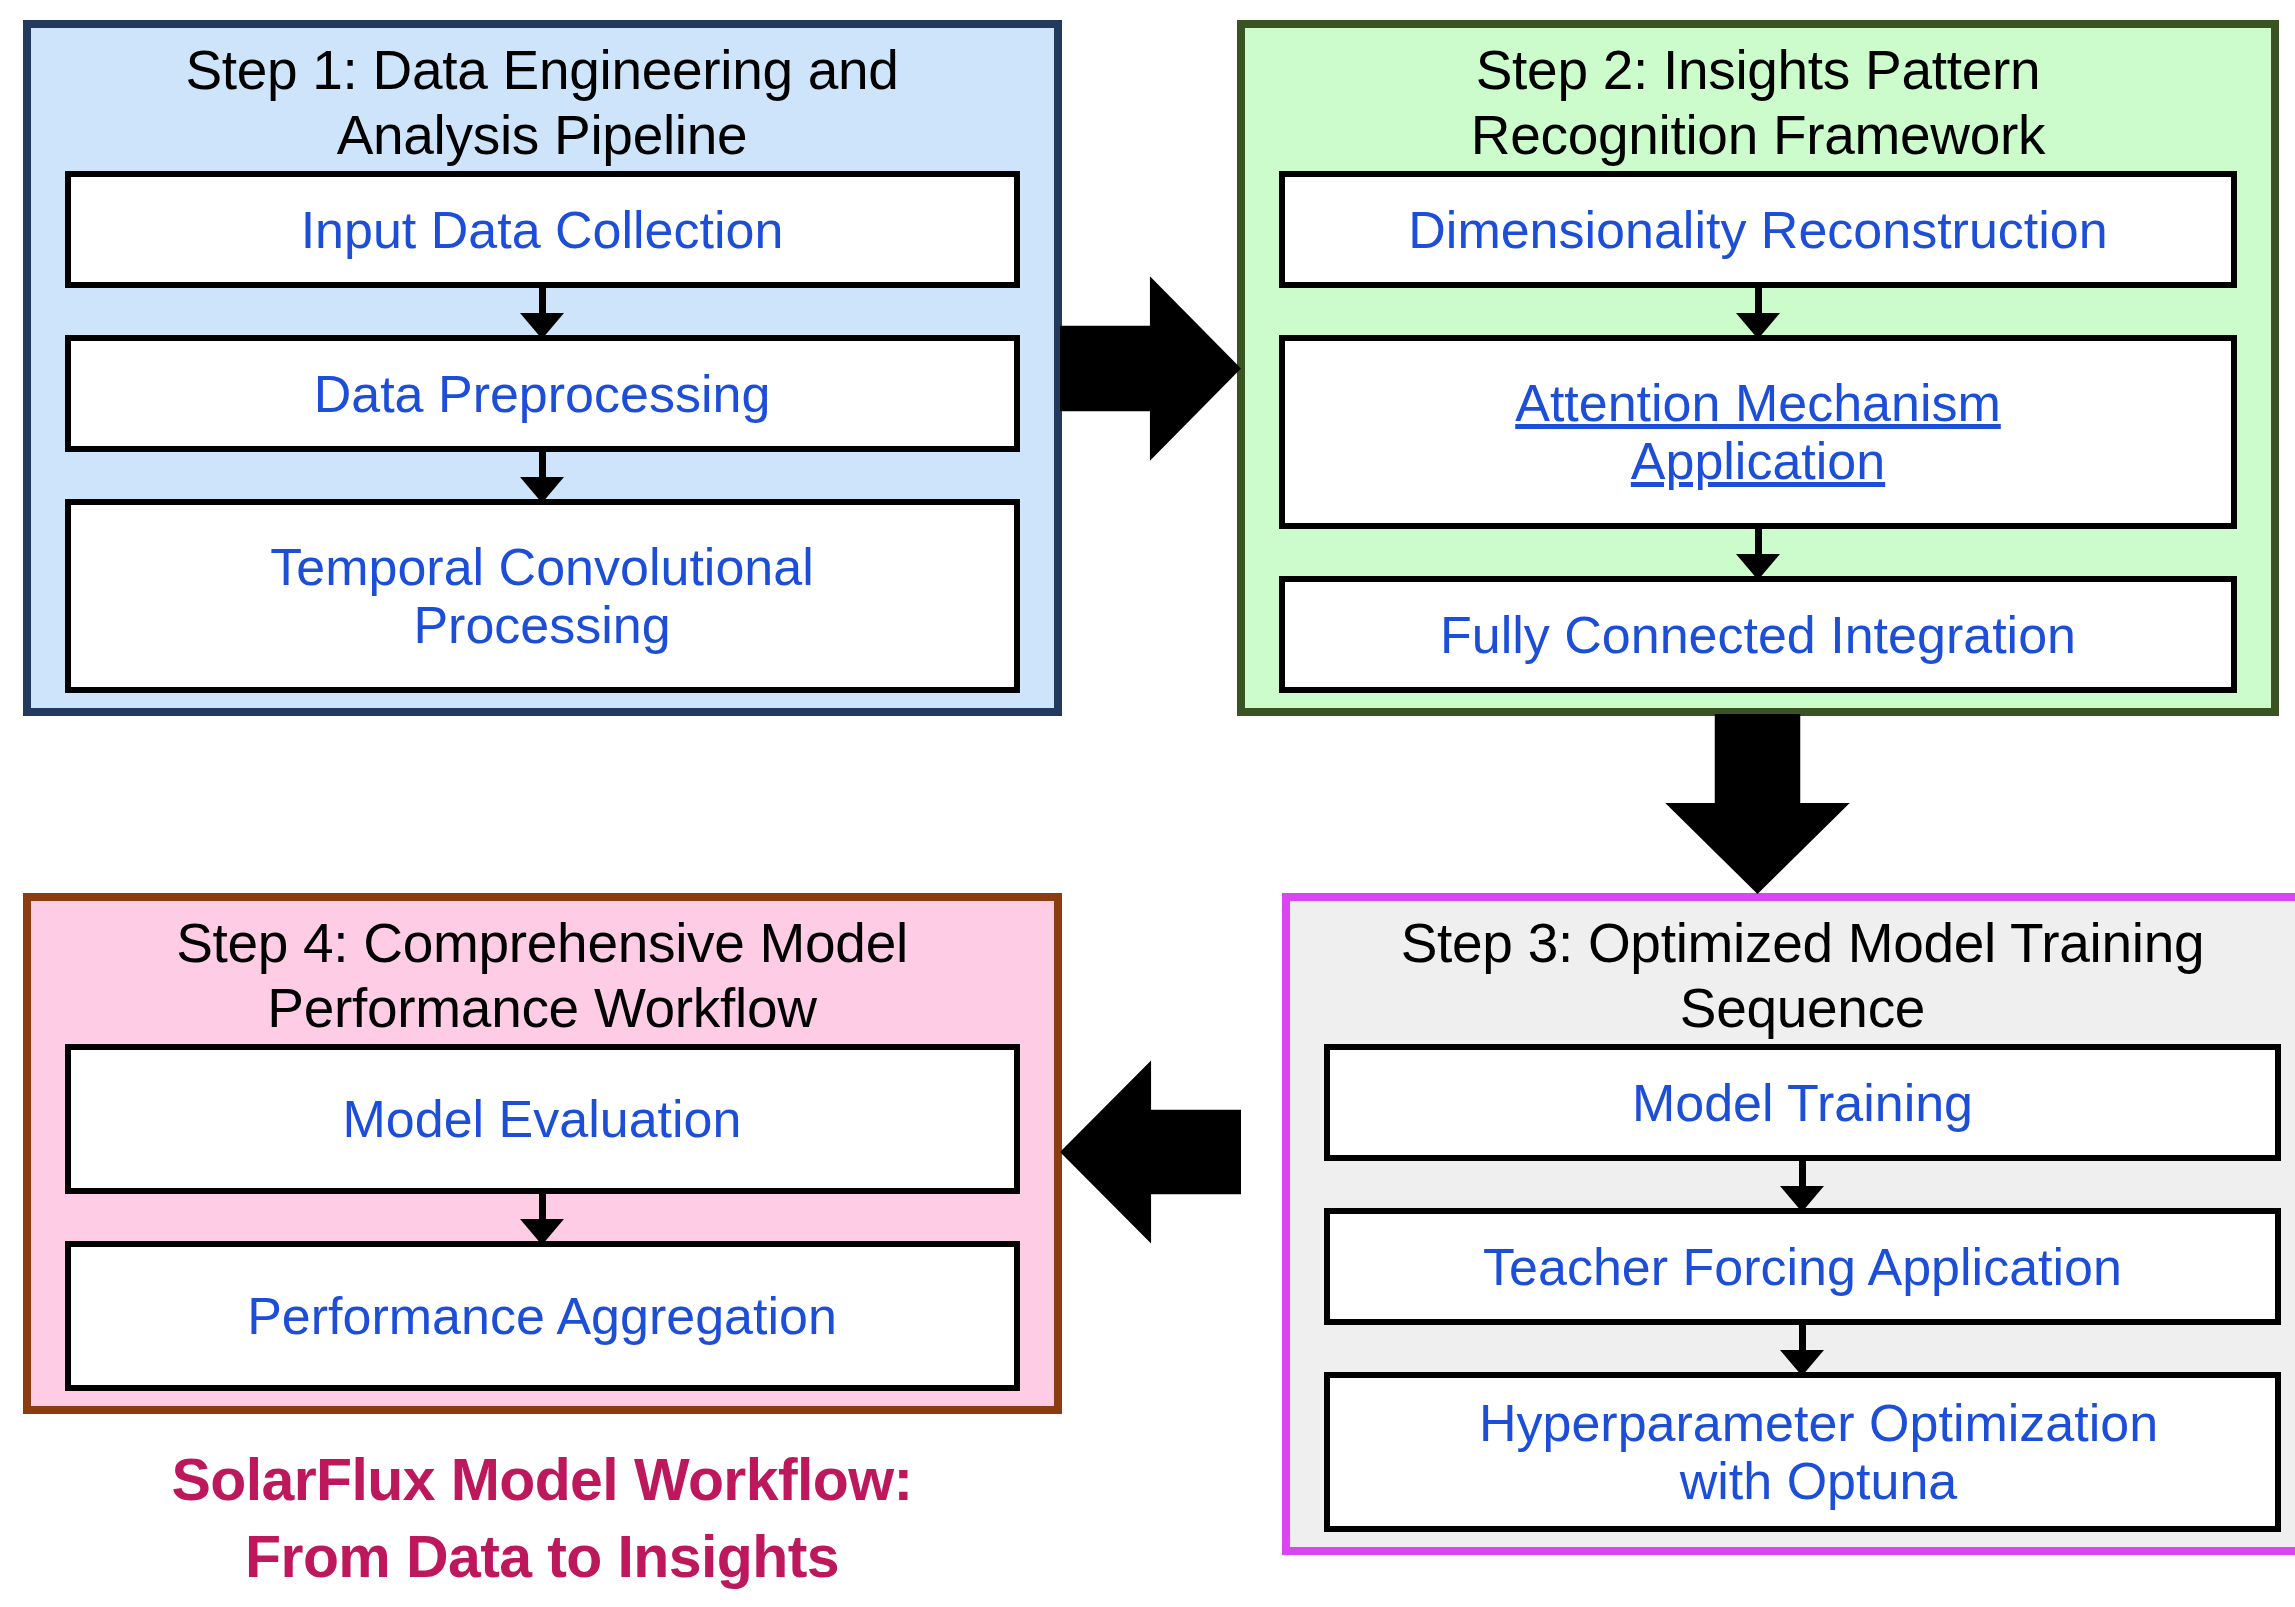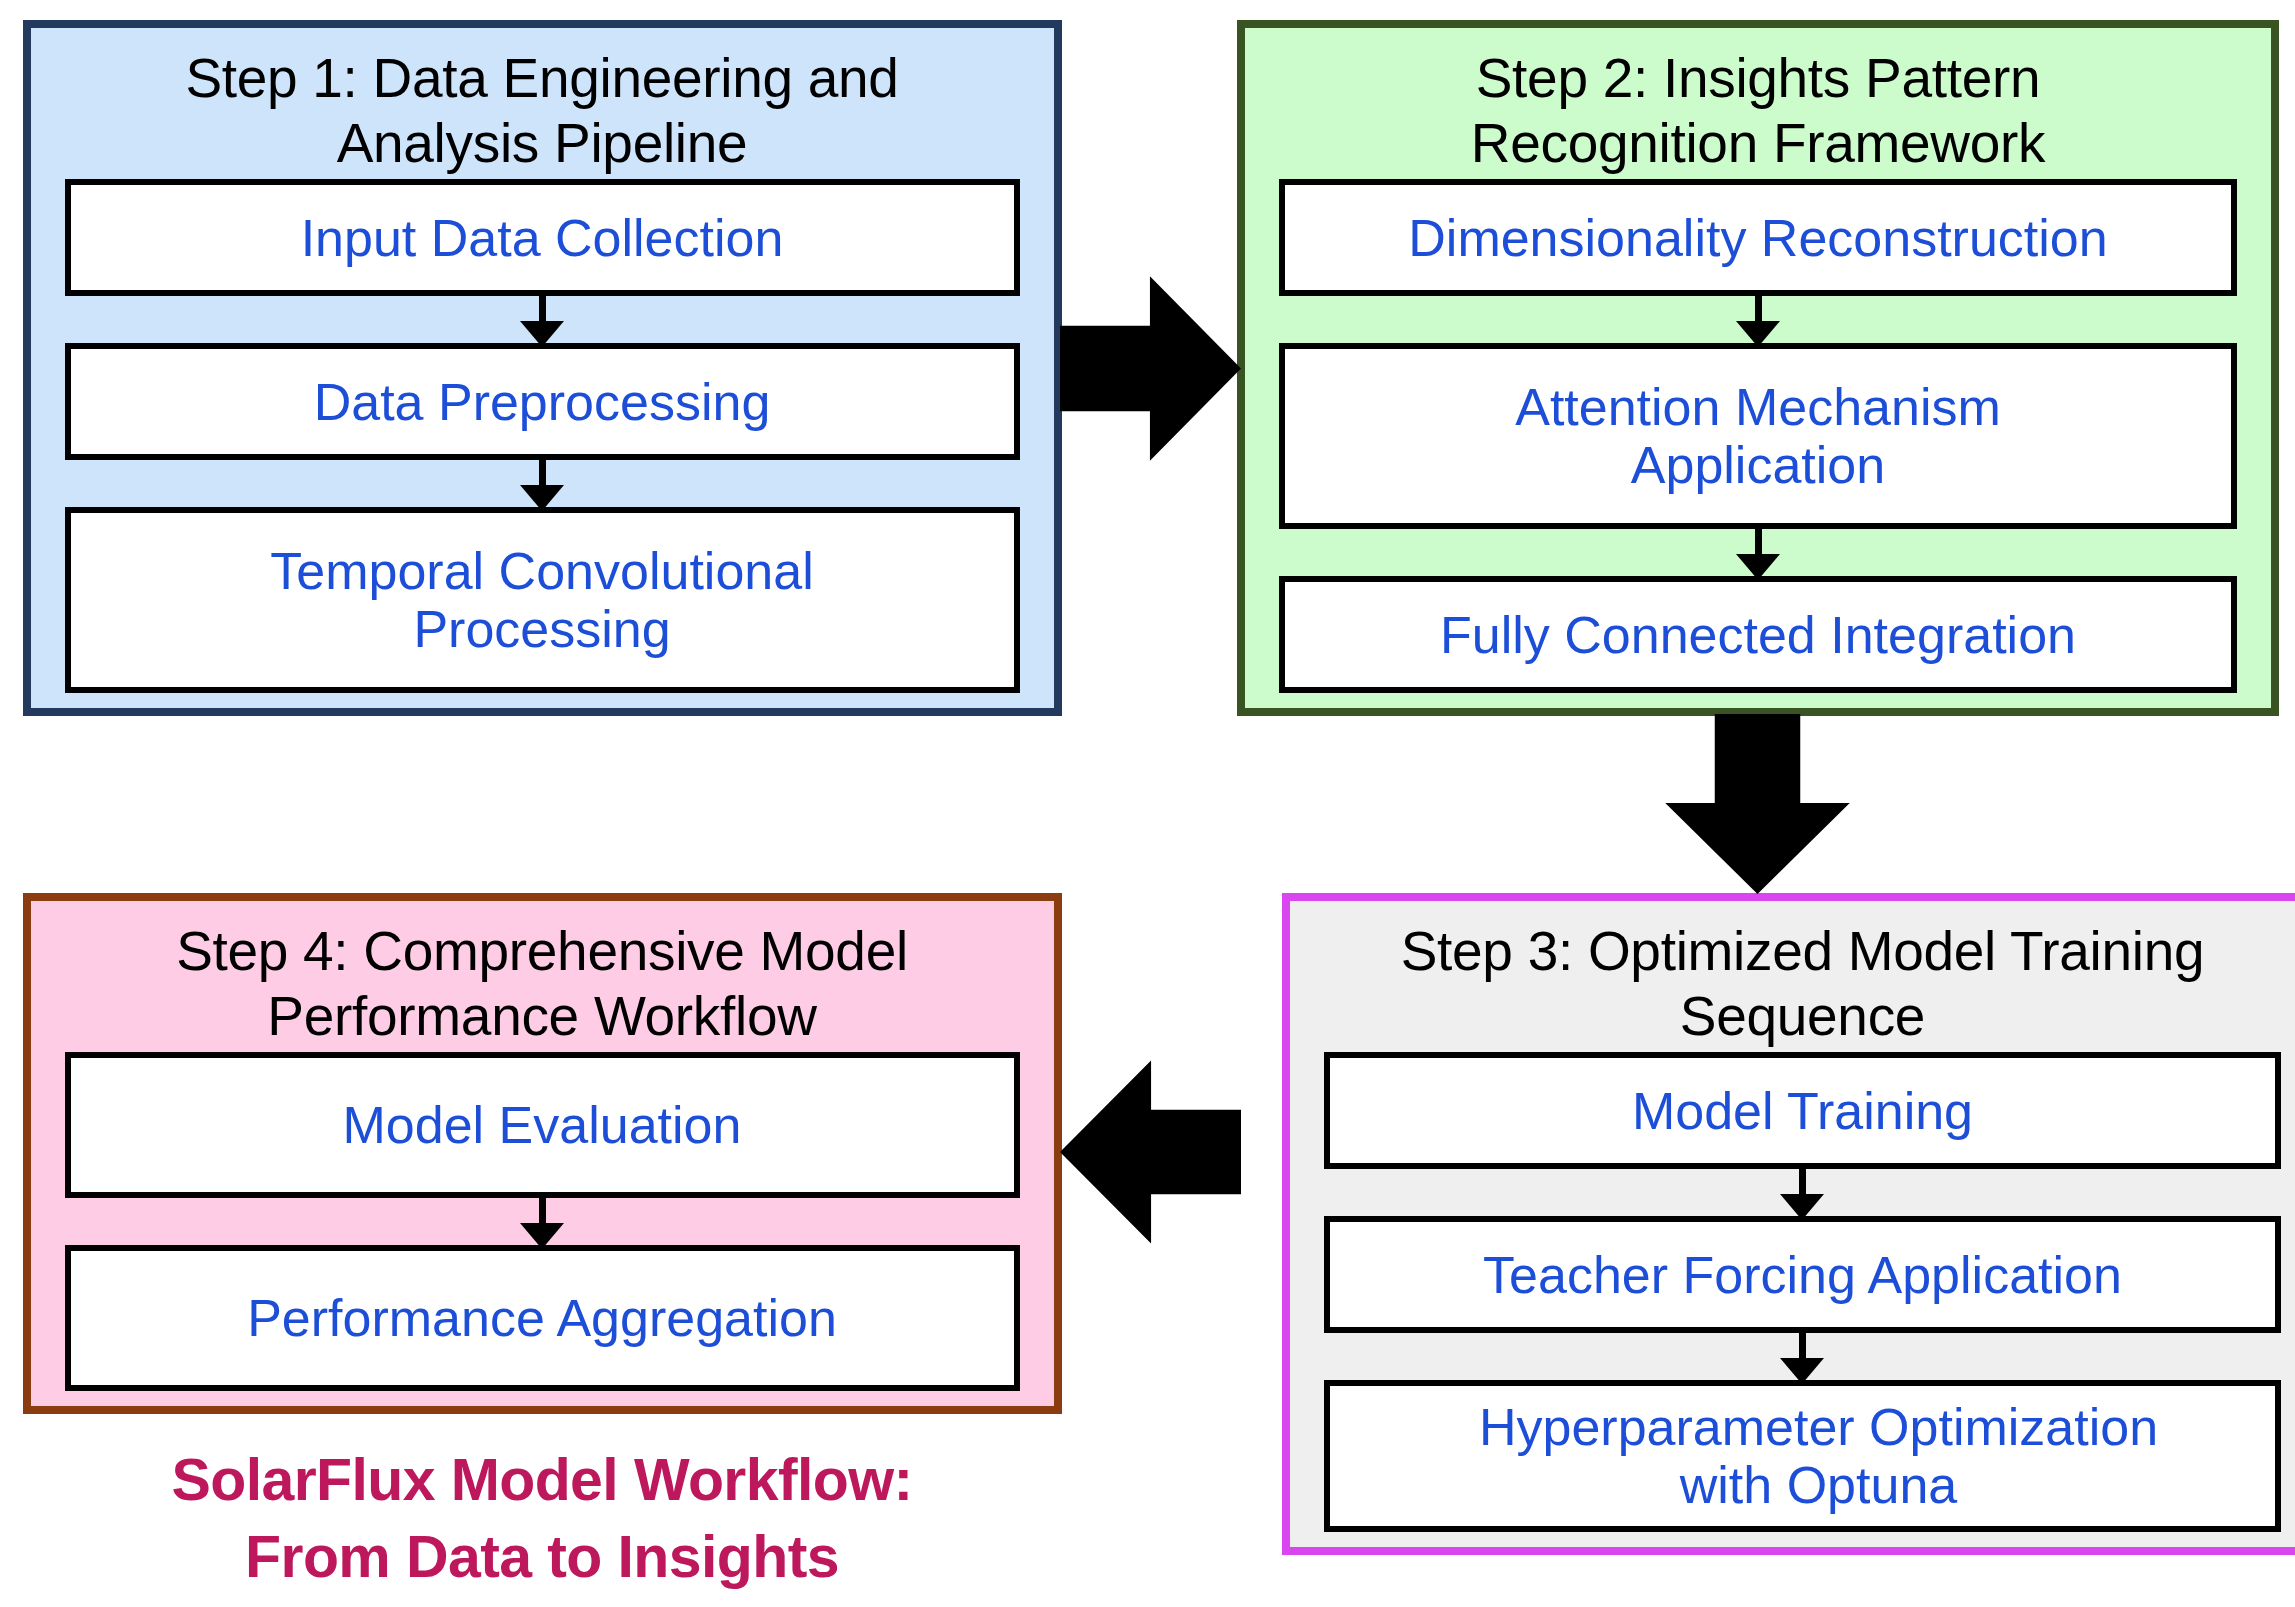--- a/index.html
+++ b/index.html
@@ -29,21 +29,20 @@
   }
   .panel-title {
     text-align: center;
     font-size: 55px;
     line-height: 1.18;
     color: #000000;
     font-weight: 400;
     letter-spacing: -0.3px;
     padding: 10px 22.5px 3.4px 22.5px;
     white-space: pre-line;
-    margin-top: 8px;
   }
   .panel-body {
     flex: 1 1 auto;
     display: flex;
     flex-direction: column;
     padding: 0 34px 14.6px 34px;
   }
 
   
   .node {
@@ -132,21 +131,21 @@
   <div class="panel" id="panel-step2" style="left:1237px; top:20px; width:1042px; height:696px;
               background:#ccfccc; border:8px solid #3a5322;">
     <div class="panel-title">Step 2: Insights Pattern
 Recognition Framework</div>
     <div class="panel-body">
       <div class="node" style="flex:0 0 117px;">Dimensionality Reconstruction</div>
       <div class="connector">
         <div class="stem"></div>
           <div class="head"></div>
       </div>
-      <div class="node" style="flex:1 1 auto;">Attention Mechanism
+      <div class="node" style="flex:1 1 auto;text-decoration:underline;">Attention Mechanism
 Application</div>
       <div class="connector">
         <div class="stem"></div>
           <div class="head"></div>
       </div>
       <div class="node" style="flex:0 0 117px;">Fully Connected Integration</div>
     </div>
   </div>
 
   <div class="panel" id="panel-step3" style="left:1282px; top:893px; width:1041px; height:662px;

